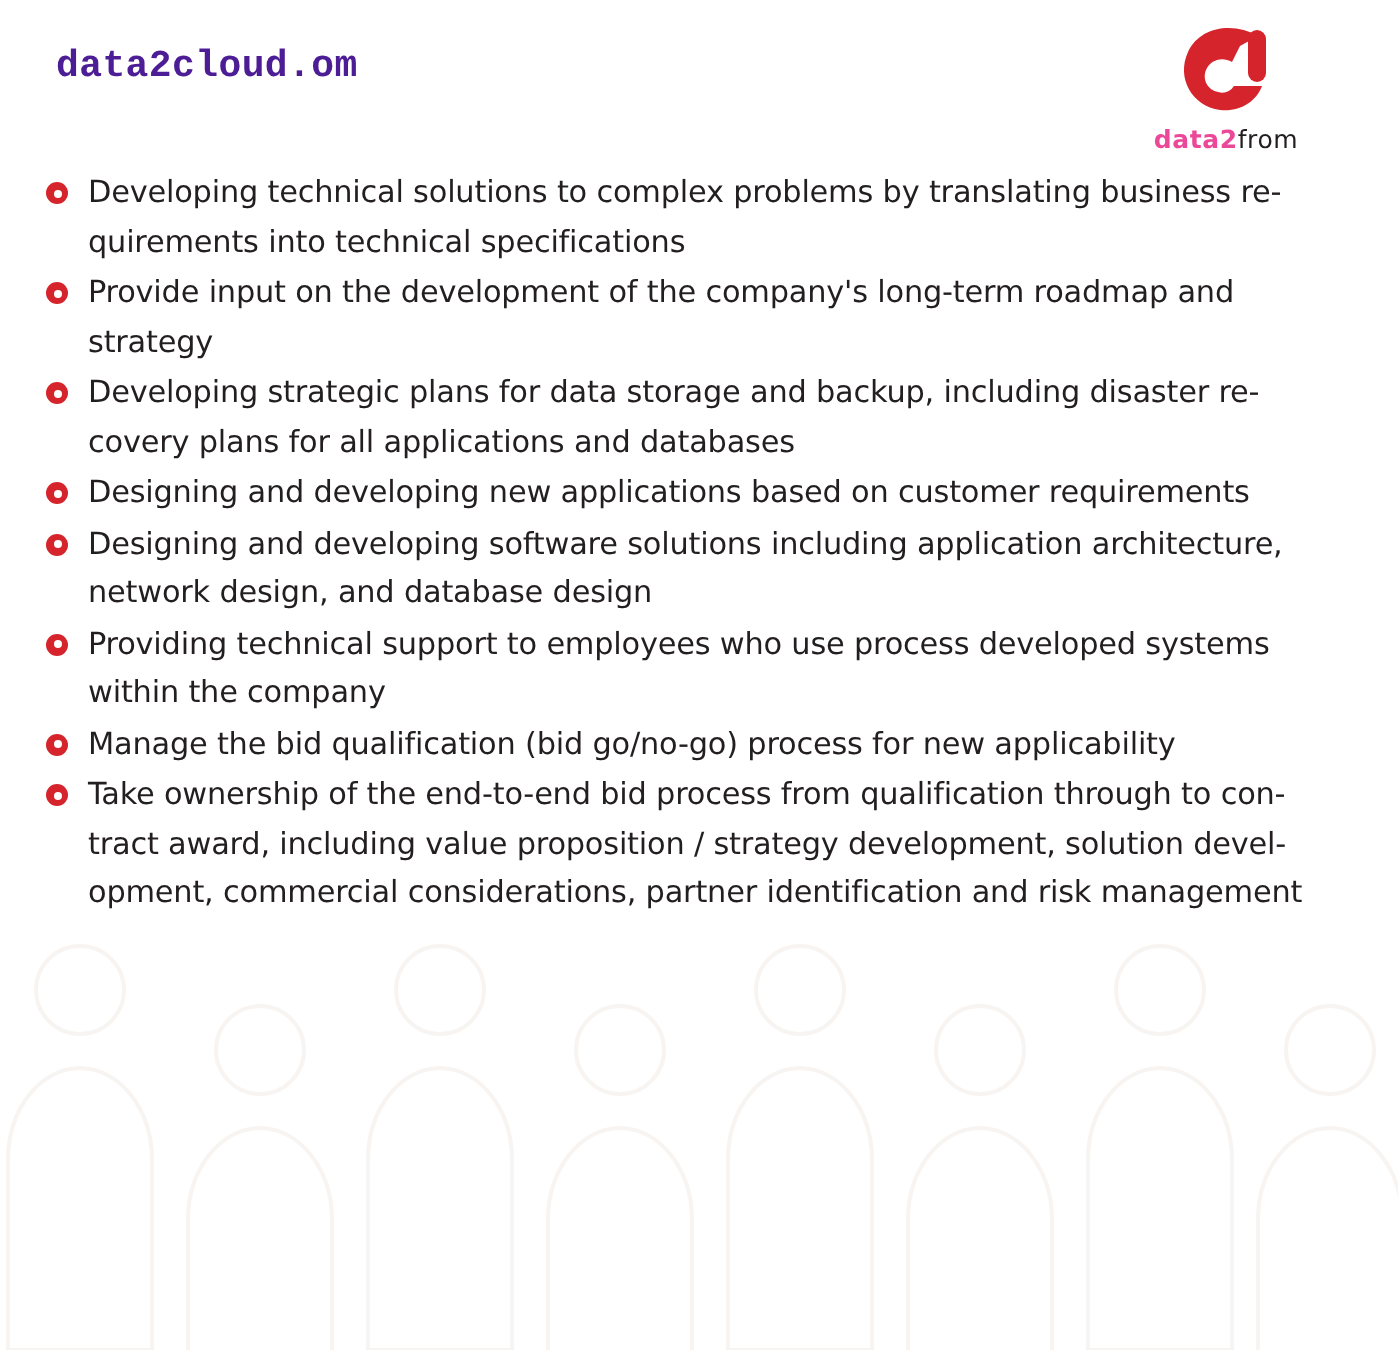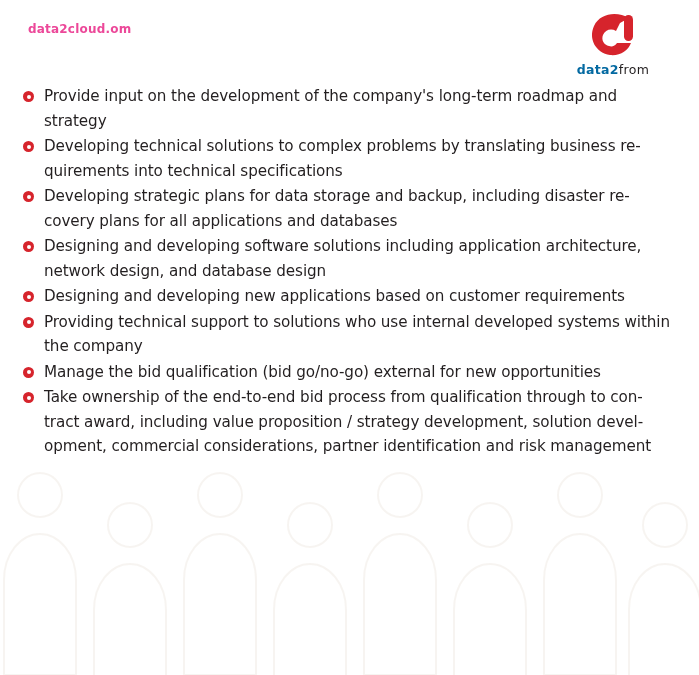--- a/index.html
+++ b/index.html
@@ -36,24 +36,25 @@
 
   .header {
     position: relative;
     height: 84px;
   }
 
   .site-name {
     position: absolute;
     left: 28px;
     top: 22px;
-    font-size: 12px;
+    font-size: 19px;
     font-weight: bold;
     letter-spacing: 0.2px;
-    color: #ec4899;
+    color: #4c1d95;
+    font-family: Liberation Mono, monospace;
   }
 
   .logo-block {
     position: absolute;
     right: 26px;
     top: 10px;
     width: 120px;
     text-align: center;
   }
 
@@ -64,21 +65,21 @@
     justify-content: center;
   }
 
   .logo-word {
     margin-top: 2px;
     font-size: 12.5px;
     letter-spacing: 0.3px;
     color: #231f20;
   }
   .logo-word .accent {
-    color: #0369a1;
+    color: #ec4899;
     font-weight: bold;
   }
 
   ul.bullets {
     list-style: none;
     margin: 0;
     padding: 0 22px 0 22px;
   }
 
   ul.bullets li {
@@ -172,45 +173,45 @@
       </div>
       <div class="logo-word">
         <span class="accent">data2</span><span>from</span>
       </div>
     </div>
   </div>
 
   <ul class="bullets">
     <li>
       <span class="marker"></span>
+      <span class="bullet-text">Developing technical solutions to complex problems by translating business re-quirements into technical specifications</span>
+    </li>
+    <li>
+      <span class="marker"></span>
       <span class="bullet-text">Provide input on the development of the company's long-term roadmap and strategy</span>
     </li>
     <li>
       <span class="marker"></span>
-      <span class="bullet-text">Developing technical solutions to complex problems by translating business re-quirements into technical specifications</span>
-    </li>
-    <li>
-      <span class="marker"></span>
       <span class="bullet-text">Developing strategic plans for data storage and backup, including disaster re-covery plans for all applications and databases</span>
     </li>
     <li>
       <span class="marker"></span>
+      <span class="bullet-text">Designing and developing new applications based on customer requirements</span>
+    </li>
+    <li>
+      <span class="marker"></span>
       <span class="bullet-text">Designing and developing software solutions including application architecture, network design, and database design</span>
     </li>
     <li>
       <span class="marker"></span>
-      <span class="bullet-text">Designing and developing new applications based on customer requirements</span>
-    </li>
-    <li>
-      <span class="marker"></span>
-      <span class="bullet-text">Providing technical support to solutions who use internal developed systems within the company</span>
-    </li>
-    <li>
-      <span class="marker"></span>
-      <span class="bullet-text">Manage the bid qualification (bid go/no-go) external for new opportunities</span>
+      <span class="bullet-text">Providing technical support to employees who use process developed systems within the company</span>
+    </li>
+    <li>
+      <span class="marker"></span>
+      <span class="bullet-text">Manage the bid qualification (bid go/no-go) process for new applicability</span>
     </li>
     <li>
       <span class="marker"></span>
       <span class="bullet-text">Take ownership of the end-to-end bid process from qualification through to con-tract award, including value proposition / strategy development, solution devel-opment, commercial considerations, partner identification and risk management</span>
     </li>
   </ul>
 
 </div>
 
 </body></html>

